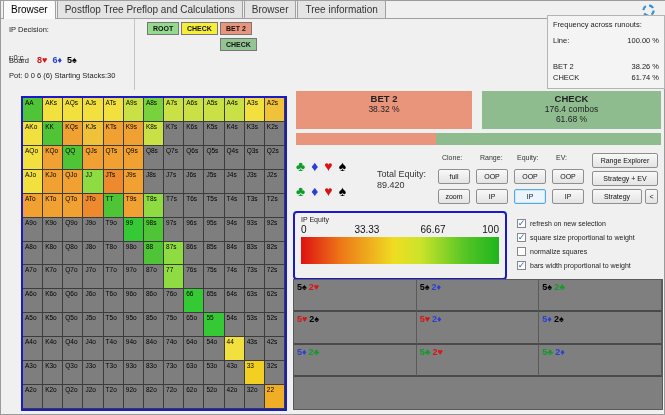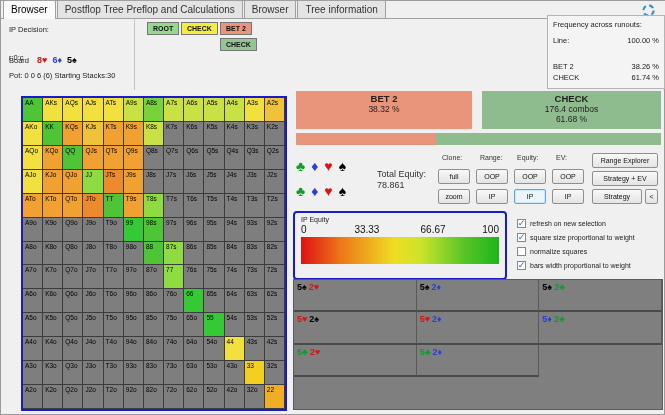--- a/index.html
+++ b/index.html
@@ -310,21 +310,21 @@
       </div>
     <div class="suitrow" style="top:95px">
         <span class="suit" style="color: rgb(15, 156, 42);">♣</span>
         <span class="suit" style="color: rgb(42, 63, 212);">♦</span>
         <span class="suit" style="color: rgb(216, 20, 20);">♥</span>
         <span class="suit" style="color: rgb(0, 0, 0);">♠</span>
       </div>
 
     <div class="toteq">
       <div>Total Equity:</div>
-      <div>78.861</div>
+      <div>89.420</div>
     </div>
 
     <div class="hdr" style="left:153px;top:65px">Clone:</div>
     <div class="hdr" style="left:191px;top:65px">Range:</div>
     <div class="hdr" style="left:228px;top:65px">Equity:</div>
     <div class="hdr" style="left:267px;top:65px">EV:</div>
 
     <div class="wbtn" style="left:149px;top:80px;width:32px">full</div>
     <div class="wbtn" style="left:149px;top:100px;width:32px">zoom</div>
     <div class="wbtn" style="left:187px;top:80px;width:32px">OOP</div>
@@ -367,19 +367,20 @@
           <span>bars width proportional to weight</span>
         </label>
       </div>
 
     <div class="combogrid">
         <div class="ccell"><span style="color: rgb(0, 0, 0);">5♠</span><span style="color: rgb(216, 20, 20);">2♥</span></div>
         <div class="ccell"><span style="color: rgb(0, 0, 0);">5♠</span><span style="color: rgb(42, 63, 212);">2♦</span></div>
         <div class="ccell"><span style="color: rgb(0, 0, 0);">5♠</span><span style="color: rgb(15, 156, 42);">2♣</span></div>
         <div class="ccell"><span style="color: rgb(216, 20, 20);">5♥</span><span style="color: rgb(0, 0, 0);">2♠</span></div>
         <div class="ccell"><span style="color: rgb(216, 20, 20);">5♥</span><span style="color: rgb(42, 63, 212);">2♦</span></div>
+        <div class="ccell"><span style="color: rgb(42, 63, 212);">5♦</span><span style="color: rgb(0, 0, 0);">2♠</span></div>
         <div class="ccell"><span style="color: rgb(42, 63, 212);">5♦</span><span style="color: rgb(15, 156, 42);">2♣</span></div>
         <div class="ccell"><span style="color: rgb(15, 156, 42);">5♣</span><span style="color: rgb(216, 20, 20);">2♥</span></div>
         <div class="ccell"><span style="color: rgb(15, 156, 42);">5♣</span><span style="color: rgb(42, 63, 212);">2♦</span></div>
       </div>
 
   </div>
 </div>
 
 </body></html>

